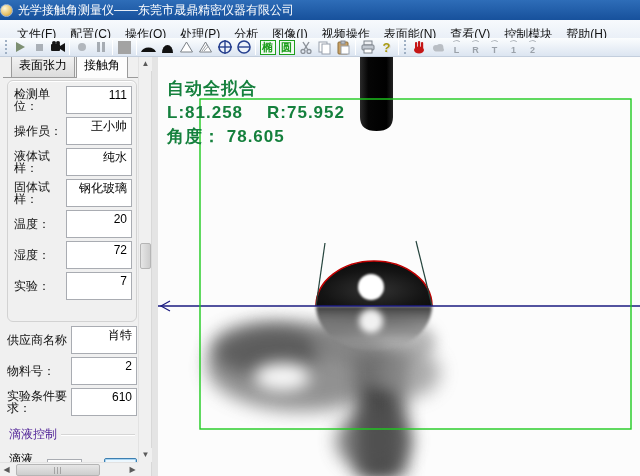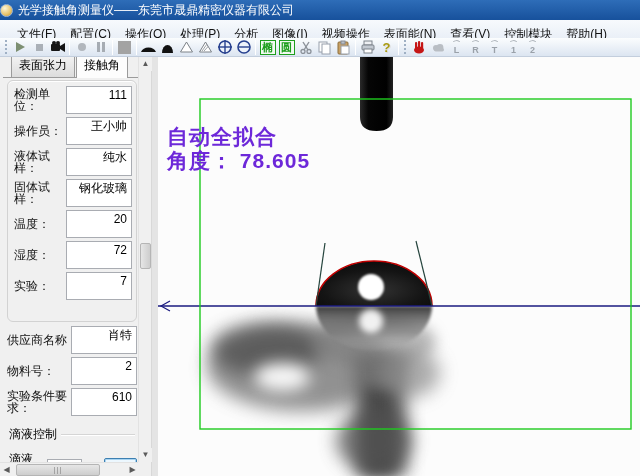--- a/index.html
+++ b/index.html
@@ -50,21 +50,21 @@
   .tab { padding:2px 7px 3px; font-size:12px; border:1px solid #9b9b9b; border-bottom:none;
     background:linear-gradient(#f4f4f4,#dcdcdc); border-radius:2px 2px 0 0; margin-right:1px; }
   .tab.active { background:#fdfdfd; padding-bottom:4px; position:relative; top:1px; }
   .gbox { border:1px solid #d2d2d2; box-shadow:0 1px 0 #fff inset; border-radius:6px;
     margin:2px 2px 4px 4px; padding:3px 2px 18px; }
   .row { display:flex; align-items:center; margin:2px 2px 3px 4px; min-height:18px; }
   .row .lbl { flex:1; font-size:12px; color:#111; line-height:12px; }
   .row .box { width:66px; flex:none; height:28px; border:1px solid #a9acb2; background:#fff;
     font-size:12px; text-align:right; padding:0 4px; line-height:16px; }
   .group-label-row { display:flex; align-items:center; margin:10px 4px 4px 6px; }
-  .group-label-row .gl { font-size:12px; color:#000000; margin-right:4px; white-space:nowrap; }
+  .group-label-row .gl { font-size:12px; color:#4c1d95; margin-right:4px; white-space:nowrap; }
   .group-label-row .gline { flex:1; height:1px; background:#d5d5d5; box-shadow:0 1px 0 #fff; }
   .vol-row { display:flex; align-items:center; margin:8px 2px 0 6px; }
   .vol-row .lbl { font-size:12px; margin-right:3px; }
   .vol-input { width:36px; height:18px; border:1px solid #a9acb2; background:#fff;
     font-size:12px; padding:0 3px; line-height:16px; }
   .unit { font-size:10px; margin:8px 4px 0 6px; }
   .btn { font-size:12px; height:20px; border:1px solid #8e8f8f; border-radius:2px;
     background:linear-gradient(#f4f4f4 45%,#dfdfdf 45%,#e9e9e9);
     display:inline-flex; align-items:center; justify-content:center; cursor:default; }
   .btn-dispense { width:34px; border:1px solid #3c7fb1;
@@ -86,22 +86,22 @@
   .hthumb { width:84px; height:12px; margin-left:3px;
     background:linear-gradient(#e6e6e6,#cdcdcd); border:1px solid #b5b5b5; border-radius:2px;
     display:flex; align-items:center; justify-content:center; color:#8a8a8a; font-size:8px; letter-spacing:1px; }
   .hspacer { flex:1; }
   .corner { position:absolute; right:0; bottom:0; width:13px; height:14px; background:#f0f0f0; }
 
   
   .main { position:absolute; left:152px; top:57px; right:0; bottom:0; background:#e4e4e4; }
   .canvas { position:absolute; left:6px; top:0; right:0; bottom:0; background:#fcfcfc; }
   .canvas svg { position:absolute; left:0; top:0; }
-  .overlay-text { position:absolute; left:9px; top:20px; color:#6d28d9;
-    font-weight:bold; font-size:21px; line-height:24px; letter-spacing:1px; white-space:nowrap;margin-top:48px; }
+  .overlay-text { position:absolute; left:9px; top:20px; color:#15803d;
+    font-weight:bold; font-size:17px; line-height:24px; letter-spacing:1px; white-space:nowrap; }
   .overlay-text .gap { display:inline-block; width:24px; }
 </style>
 </head>
 <body>
 
 <div class="window">
 
   <div class="titlebar">
     <div class="app-icon"></div>
     <div class="title-text">光学接触角测量仪——东莞市晟鼎精密仪器有限公司</div>
@@ -414,20 +414,23 @@
 
         <line x1="0" y1="249" x2="482" y2="249" stroke="#1b1b80" stroke-width="1.4"></line>
         <polyline points="12,244 3,249 12,254" fill="none" stroke="#1b1b80" stroke-width="1.2"></polyline>
 
         <rect x="42" y="42" width="431" height="330" fill="none" stroke="#1ecb1e" stroke-width="1.4"></rect>
       </svg>
 
       <div class="overlay-text">
         <div>自动全拟合</div>
         <div>
+          <span>L:81.258</span><span class="gap"></span><span>R:75.952</span>
+        </div>
+        <div>
           <span>角度：</span>
           <span>78.605</span>
         </div>
       </div>
     </div>
   </div>
 
 </div>
 
 </body></html>

